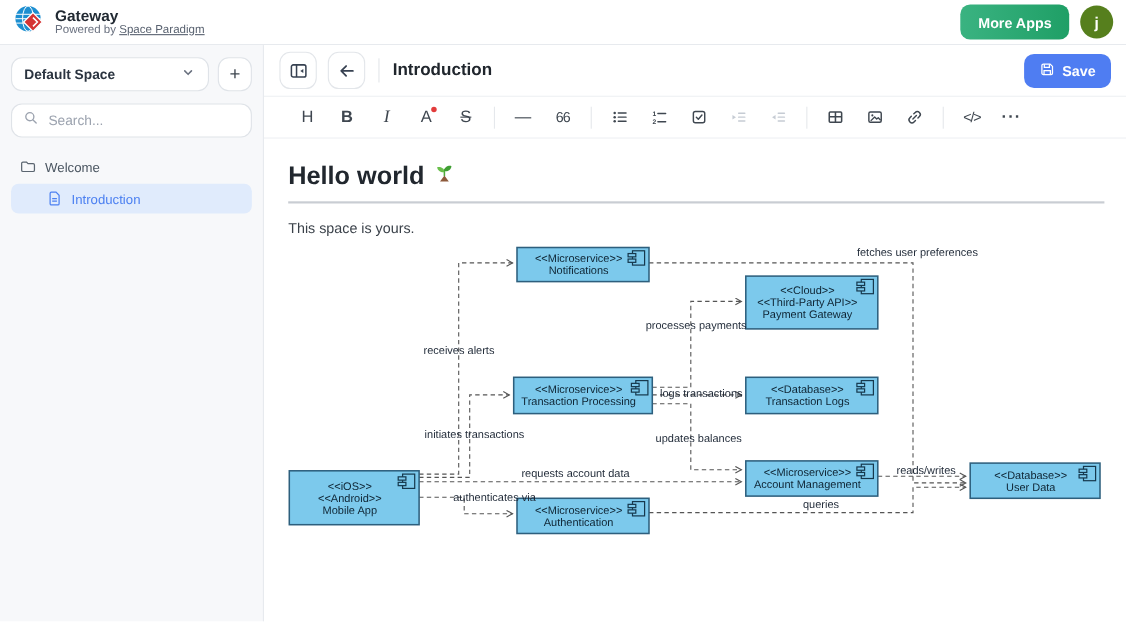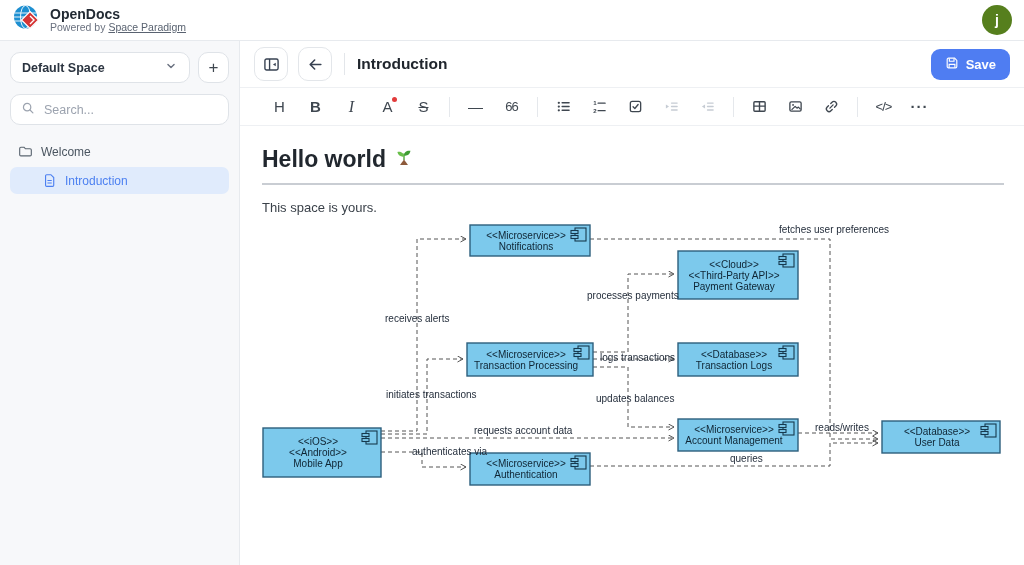--- a/index.html
+++ b/index.html
@@ -99,28 +99,29 @@
       <span>
         <svg width="30" height="30" viewBox="0 0 30 30">
           <circle cx="13.5" cy="14" r="11.5" fill="#1d8fd1"></circle>
           <ellipse cx="13.5" cy="14" rx="5" ry="11.5" fill="none" stroke="#ffffff" stroke-width="0.9"></ellipse>
           <path d="M2.6 10 H24.4 M2 14 H25 M2.6 18 H24.4" stroke="#ffffff" stroke-width="0.9" fill="none"></path>
           <polygon points="18,8.5 26.5,17 18,25.5 9.5,17" fill="#d53434" stroke="#ffffff" stroke-width="1.2"></polygon>
           <polyline points="18,13 22,17 18,21" fill="none" stroke="#ffffff" stroke-width="1.4"></polyline>
         </svg>
       </span>
       <div class="brand-text">
-        <div class="brand-name">OpenDocs</div>
+        <div class="brand-name">Gateway</div>
         <div class="brand-sub">
           <span>Powered by</span>
           <a>Space Paradigm</a>
         </div>
       </div>
     </div>
     <div class="top-actions">
+      <button class="btn-moreapps">More Apps</button>
       <div class="avatar">j</div>
     </div>
   </div>
 
   <div class="main">
 
     <div class="sidebar">
       <div class="space-row">
         <div class="space-select">
           <span>Default Space</span>

